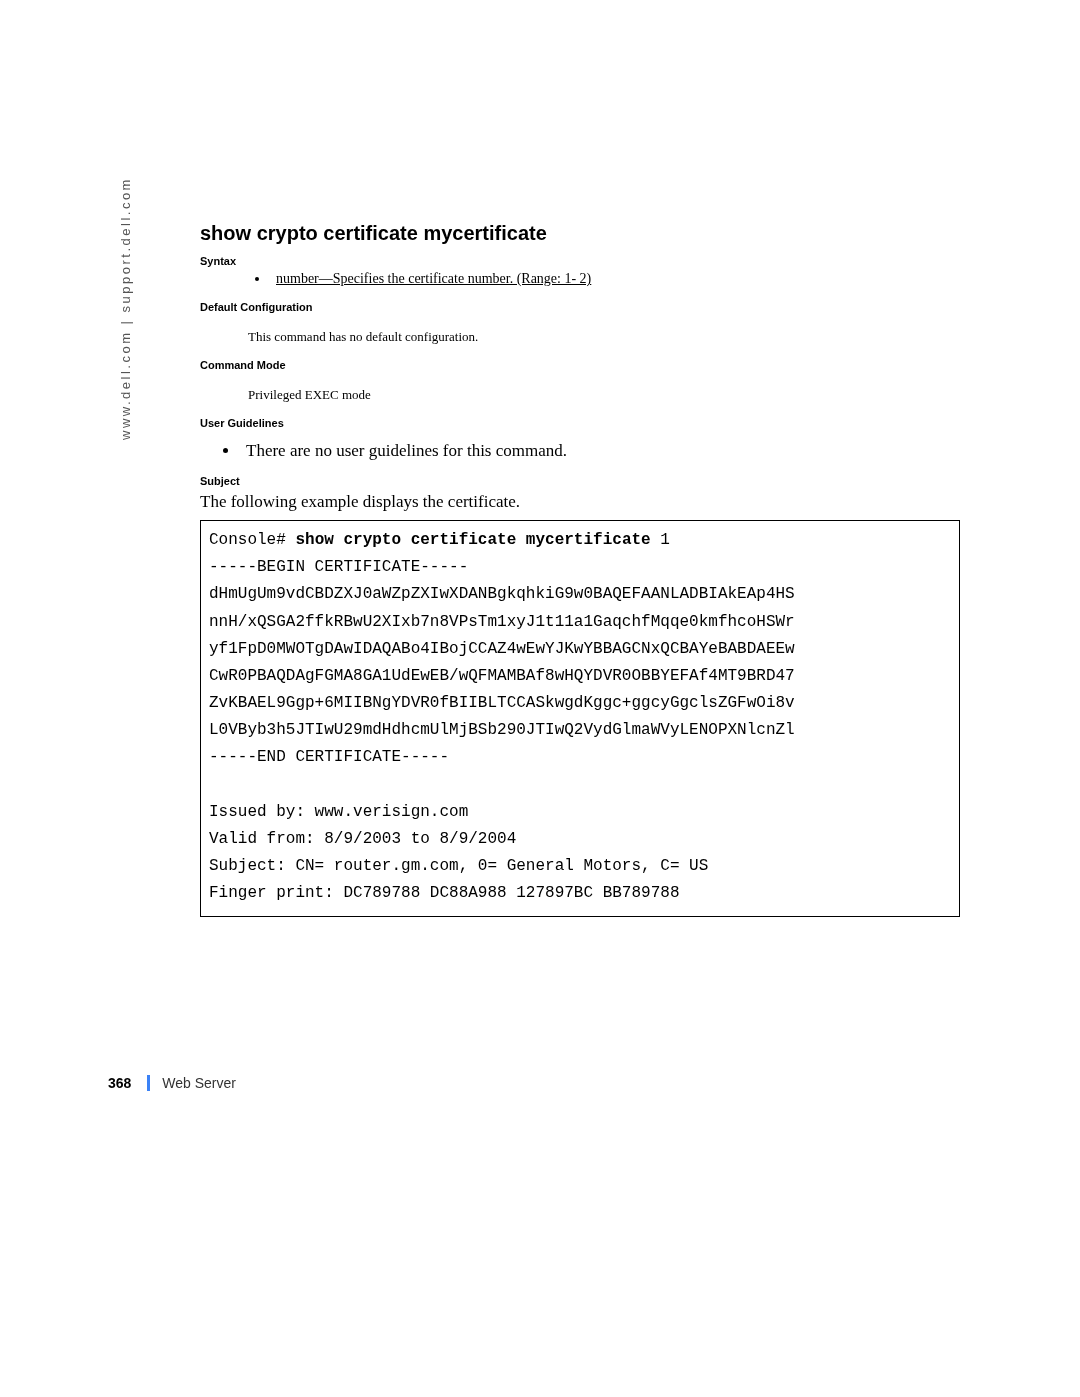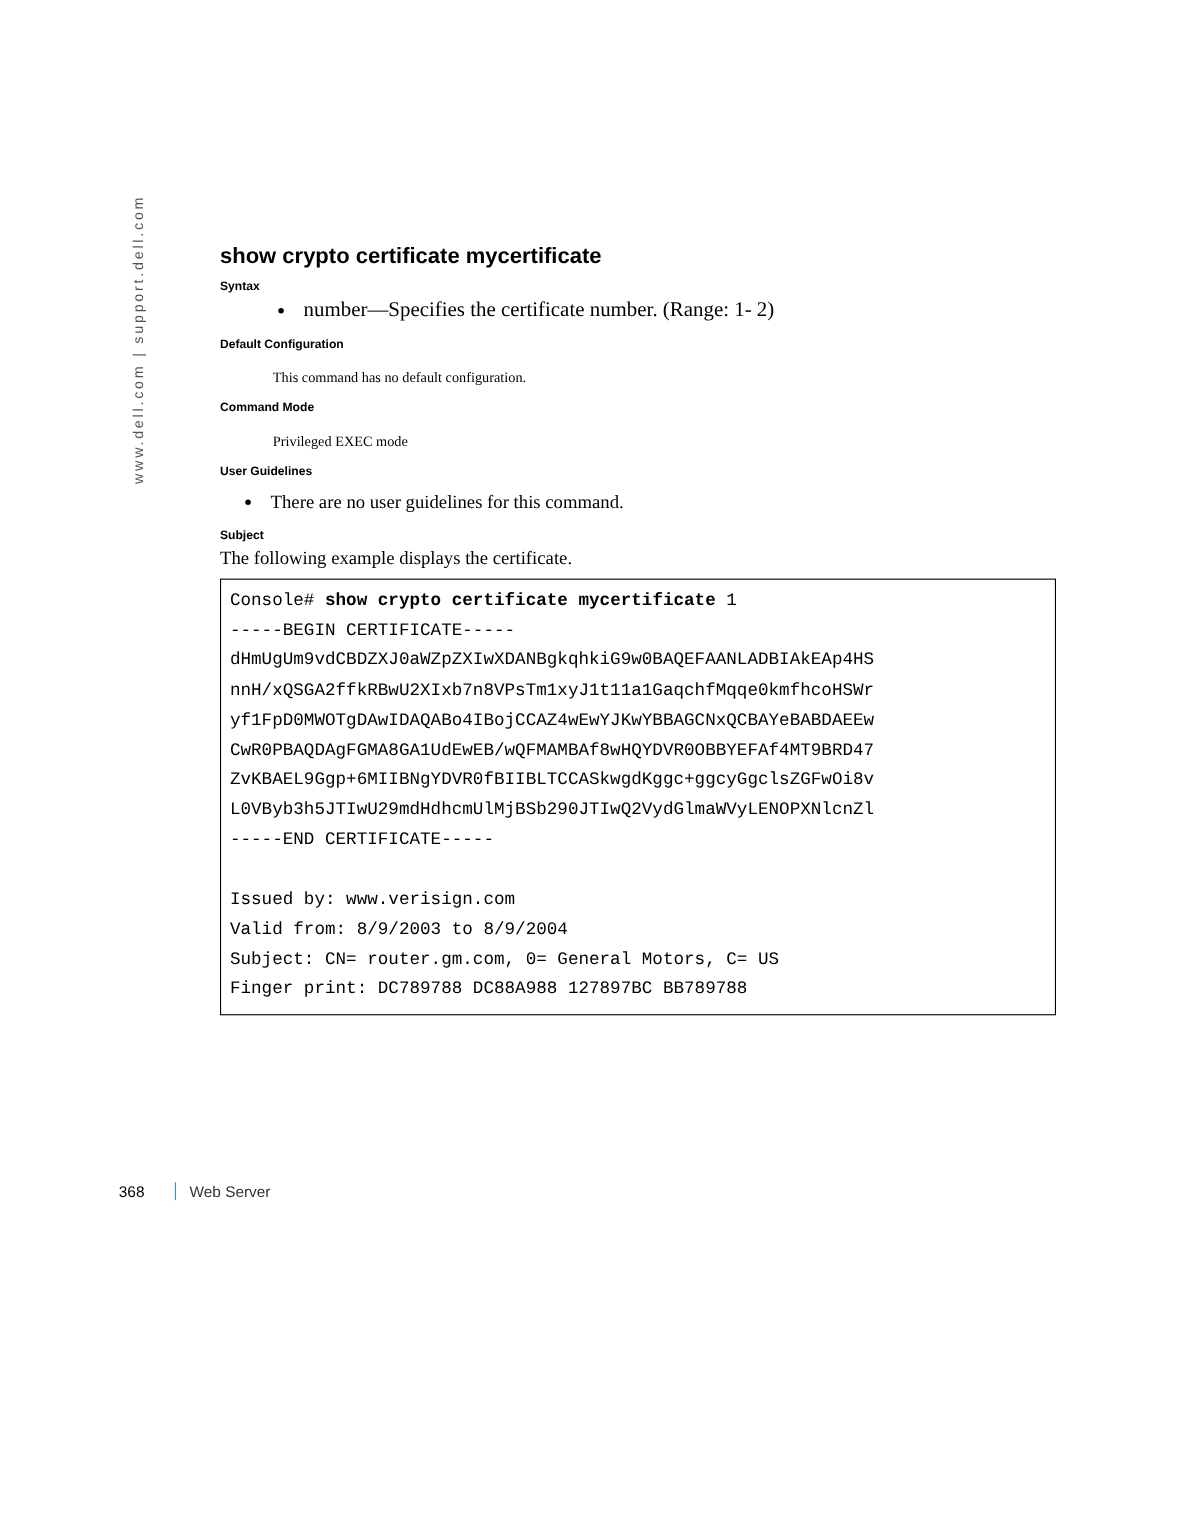--- a/index.html
+++ b/index.html
@@ -47,21 +47,22 @@
     font-size: 11px;
     margin: 10px 0 4px 0;
   }
   p.syntax-line {
     font-size: 17px;
     margin: 0 0 6px 0;
   }
   ul.bullets {
     margin: 0 0 14px 0;
     padding-left: 70px;
-    font-size: 19px;
+    font-size: 14px;
+    text-decoration: underline;
   }
   ul.bullets li {
     margin: 2px 0;
     padding-left: 6px;
   }
   ul.bullets-tight {
     margin: 0 0 14px 0;
     padding-left: 40px;
     font-size: 17px;
   }
@@ -86,25 +87,25 @@
   }
   .footer {
     position: absolute;
     left: 108px;
     top: 1075px;
     font-family: Arial, Helvetica, sans-serif;
     font-size: 14px;
     color: #000;
   }
   .footer .pnum {
-    font-weight: normal;
-    margin-right: 24px;
+    font-weight: bold;
+    margin-right: 12px;
   }
   .footer .divider {
-    border-left: 1px solid #3b82f6;
+    border-left: 3px solid #3b82f6;
     padding-left: 12px;
     color: #333;
   }
 </style>
 </head>
 <body>
 
 <div class="side-text">www.dell.com | support.dell.com</div>
 
 <div class="content">

